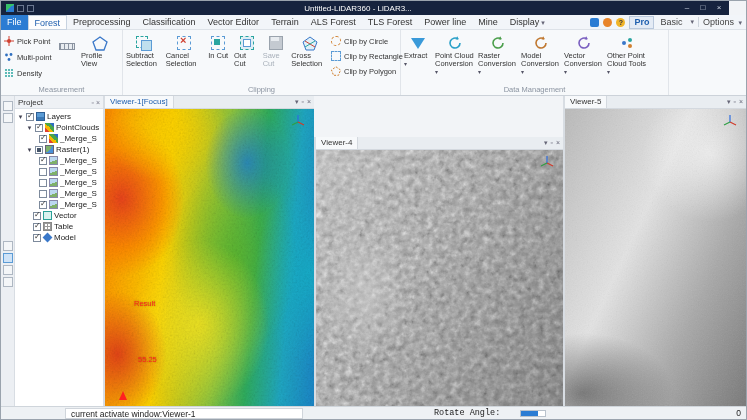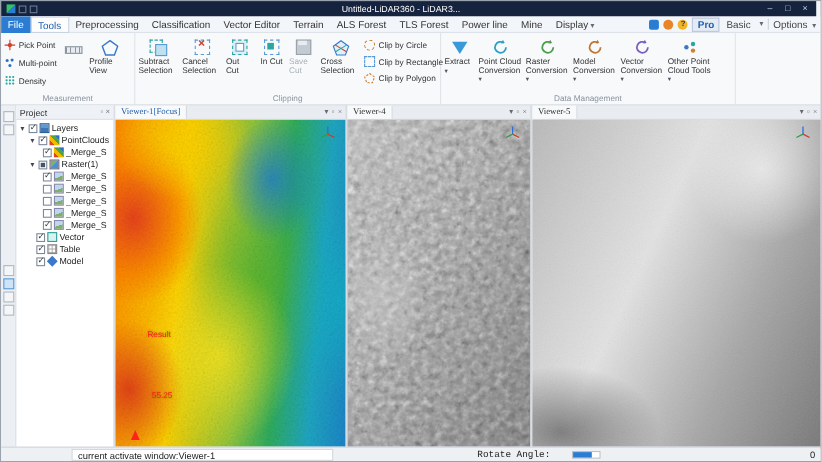--- a/index.html
+++ b/index.html
@@ -3,21 +3,21 @@
 <meta charset="utf-8">
 <style>
   * { margin:0; padding:0; box-sizing:border-box; }
   html,body { background:#dfe3e8; }
   #app {
     position:relative; width:747px; height:420px; overflow:hidden;
     font-family:"Liberation Sans", sans-serif; color:#222; background:#f2f4f7;
     border:1px solid #9aa3ad;
   }
   
-  #titlebar { position:absolute; top:0; left:0; right:4px; height:14px;
+  #titlebar { position:absolute; top:0; left:0; right:17px; height:14px;
     background:#16233e; color:#fff; display:flex; align-items:center; padding:0 2px; font-size:8px; }
   .tb-logo { width:8px; height:8px; background:linear-gradient(135deg,#35c06a 50%,#2b7cd3 50%); margin:0 3px; flex:none; }
   .tb-mini-icon { width:7px; height:7px; border:1px solid #6b7891; margin-right:3px; flex:none; }
   .tb-title { flex:1; text-align:center; white-space:nowrap; overflow:hidden; }
   .tb-btn { width:16px; text-align:center; color:#cdd5e2; font-size:8px; line-height:14px; }
   
   #menubar { position:absolute; top:14px; left:0; right:0; height:15px; background:#f2f5f9;
     display:flex; align-items:center; font-size:9px; color:#333; border-bottom:1px solid #dde2e8; }
   .menu-item { padding:1px 6px; height:15px; line-height:13px; white-space:nowrap; }
   .menu-item.file { background:#2b7cd3; color:#fff; }
@@ -91,22 +91,22 @@
   .ti-vector { border:1px solid #2aa198; background:#d8f2ef; }
   .ti-table { background:#fff; border:1px solid #888;
     background-image:linear-gradient(#999 1px,transparent 1px),linear-gradient(90deg,#999 1px,transparent 1px);
     background-size:3px 3px; }
   .ti-model { background:#3a78c9; transform:rotate(45deg); width:7px; height:7px; margin:1px; }
   .tlabel { overflow:hidden; text-overflow:clip; }
   
   #viewerwrap { flex:1; display:flex; min-width:0; }
   .viewer { display:flex; flex-direction:column; min-width:0; }
   .viewer + .viewer { border-left:2px solid #d8dde3; }
-  .v1 { width:209px; flex:none; } .v4 { width:168px; flex:none; } .v5 { flex:1; }
-  .vtabbar { height:13px; background:#e9edf1; border-bottom:1px solid #d4d9df; display:flex; align-items:center; font-size:8px;font-family:Liberation Serif, serif; }
+  .v1 { width:209px; flex:none; } .v4 { width:249px; flex:none;margin-top:41px; } .v5 { flex:1; }
+  .vtabbar { height:13px; background:#e9edf1; border-bottom:1px solid #d4d9df; display:flex; align-items:center; font-size:8px; }
   .vtab { padding:0 5px; height:12px; line-height:12px; background:#f7f9fb; border-right:1px solid #d4d9df; color:#333; white-space:nowrap; overflow:hidden; }
   .vtab.focus { color:#1f5fae; }
   .vtab-icons { margin-left:auto; display:flex; gap:3px; padding-right:3px; color:#667; font-size:7px; }
   .vcanvas { flex:1; position:relative; overflow:hidden; background:#8a8a8a; }
   .vcanvas > svg.noise { position:absolute; inset:0; width:100%; height:100%; }
   #c1 { background:
     radial-gradient(60px 80px at 68% 18%, rgba(30,127,208,.8), transparent 70%),
     radial-gradient(70px 120px at 97% 55%, rgba(21,176,201,.85), transparent 75%),
     radial-gradient(90px 70px at 30% 8%, rgba(255,212,0,.8), transparent 70%),
     radial-gradient(80px 100px at 8% 30%, rgba(232,58,30,.9), rgba(255,122,0,.65) 50%, transparent 78%),
@@ -176,21 +176,21 @@
     <span class="tb-mini-icon"></span>
     <span class="tb-mini-icon"></span>
     <span class="tb-title">Untitled-LiDAR360 - LiDAR3...</span>
     <span class="tb-btn">–</span>
     <span class="tb-btn">□</span>
     <span class="tb-btn close">×</span>
   </div>
 
   <div id="menubar">
     <span class="menu-item file">File</span>
-    <span class="menu-item tools">Tools</span>
+    <span class="menu-item tools">Forest</span>
     <span class="menu-item">Preprocessing</span>
     <span class="menu-item">Classification</span>
     <span class="menu-item">Vector Editor</span>
     <span class="menu-item">Terrain</span>
     <span class="menu-item">ALS Forest</span>
     <span class="menu-item">TLS Forest</span>
     <span class="menu-item">Power line</span>
     <span class="menu-item">Mine</span>
     <span class="menu-item">
       <span>Display</span><span class="menu-caret">▾</span>
@@ -266,26 +266,26 @@
       <div class="rbody">
         <div class="big-btn">
           <span class="bicon icon-subtract"></span>
           <span class="blabel">Subtract Selection</span>
         </div>
         <div class="big-btn">
           <span class="bicon icon-cancel"></span>
           <span class="blabel">Cancel Selection</span>
         </div>
         <div class="big-btn narrow">
+          <span class="bicon icon-incut"></span>
+          <span class="blabel">In Cut</span>
+        </div>
+        <div class="big-btn narrow">
           <span class="bicon icon-outcut"></span>
           <span class="blabel">Out Cut</span>
-        </div>
-        <div class="big-btn narrow">
-          <span class="bicon icon-incut"></span>
-          <span class="blabel">In Cut</span>
         </div>
         <div class="big-btn narrow disabled">
           <span class="bicon icon-savecut"></span>
           <span class="blabel">Save Cut</span>
         </div>
         <div class="big-btn">
           <span class="bicon">
             <svg width="16" height="15" viewBox="0 0 16 15">
                 <polygon points="8,1 15,6 12,14 4,14 1,6" fill="#dff0f8" stroke="#3a78c9" stroke-width="1"></polygon>
                 <line x1="3" y1="5" x2="13" y2="11" stroke="#d04030" stroke-width="1"></line>

